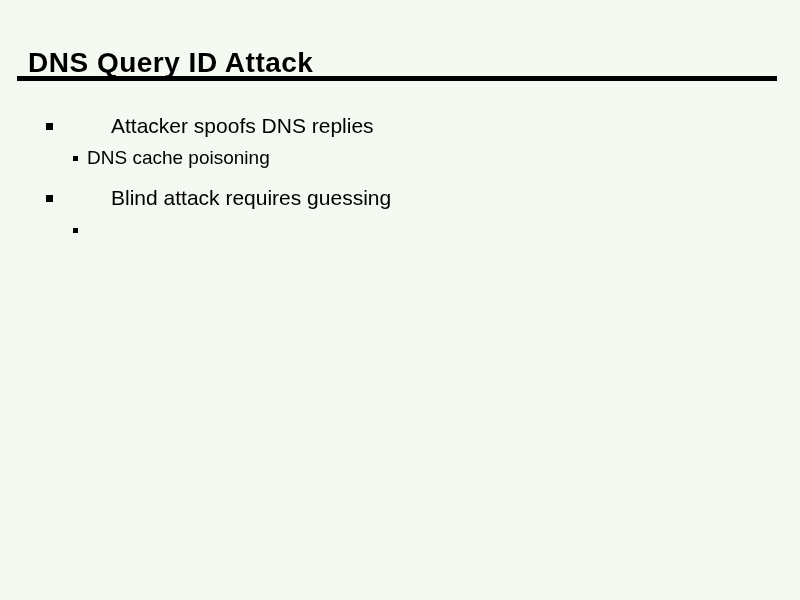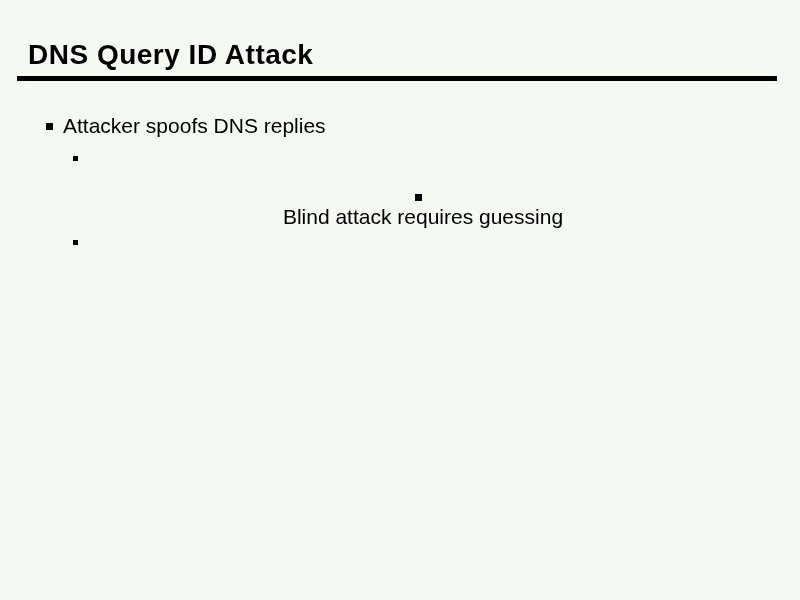--- a/index.html
+++ b/index.html
@@ -15,21 +15,21 @@
     overflow: hidden;
   }
   .slide {
     position: relative;
     width: 800px;
     height: 600px;
   }
   .slide-title {
     position: absolute;
     left: 28px;
-    top: 40px;
+    top: 48px;
     margin: 0;
     font-size: 28px;
     font-weight: 600;
     letter-spacing: 0.5px;
     line-height: 1.1;
     white-space: nowrap;
   }
   .title-underline {
     position: absolute;
     left: 17px;
@@ -46,28 +46,28 @@
   }
   .bullet-row {
     display: flex;
     align-items: center;
     height: 32px;
     white-space: nowrap;
   }
   .bullet-row.level-1 {
     padding-left: 46px;
     font-size: 21px;
+    gap: 48px;
   }
   .bullet-row.level-2 {
     padding-left: 73px;
     font-size: 19px;
   }
   .bullet-row.group-gap {
-    margin-top: 20px;
-    flex-direction: column;
+    margin-top: 8px;
   }
   .marker {
     flex: none;
     background: var(--marker, #000000);
     display: inline-block;
   }
   .level-1 .marker {
     width: 7px;
     height: 7px;
     margin-right: 10px;
@@ -92,20 +92,21 @@
 
   <div class="bullet-list">
 
     <div class="bullet-row level-1">
       <span class="marker"></span>
       <span class="bullet-text">Attacker spoofs DNS replies</span>
     </div>
 
     <div class="bullet-row level-2">
       <span class="marker"></span>
+      <span class="bullet-text">DNS cache poisoning</span>
     </div>
 
     <div class="bullet-row level-1 group-gap">
       <span class="marker"></span>
       <span class="bullet-text">Blind attack requires guessing</span>
     </div>
 
     <div class="bullet-row level-2">
       <span class="marker"></span>
     </div>

